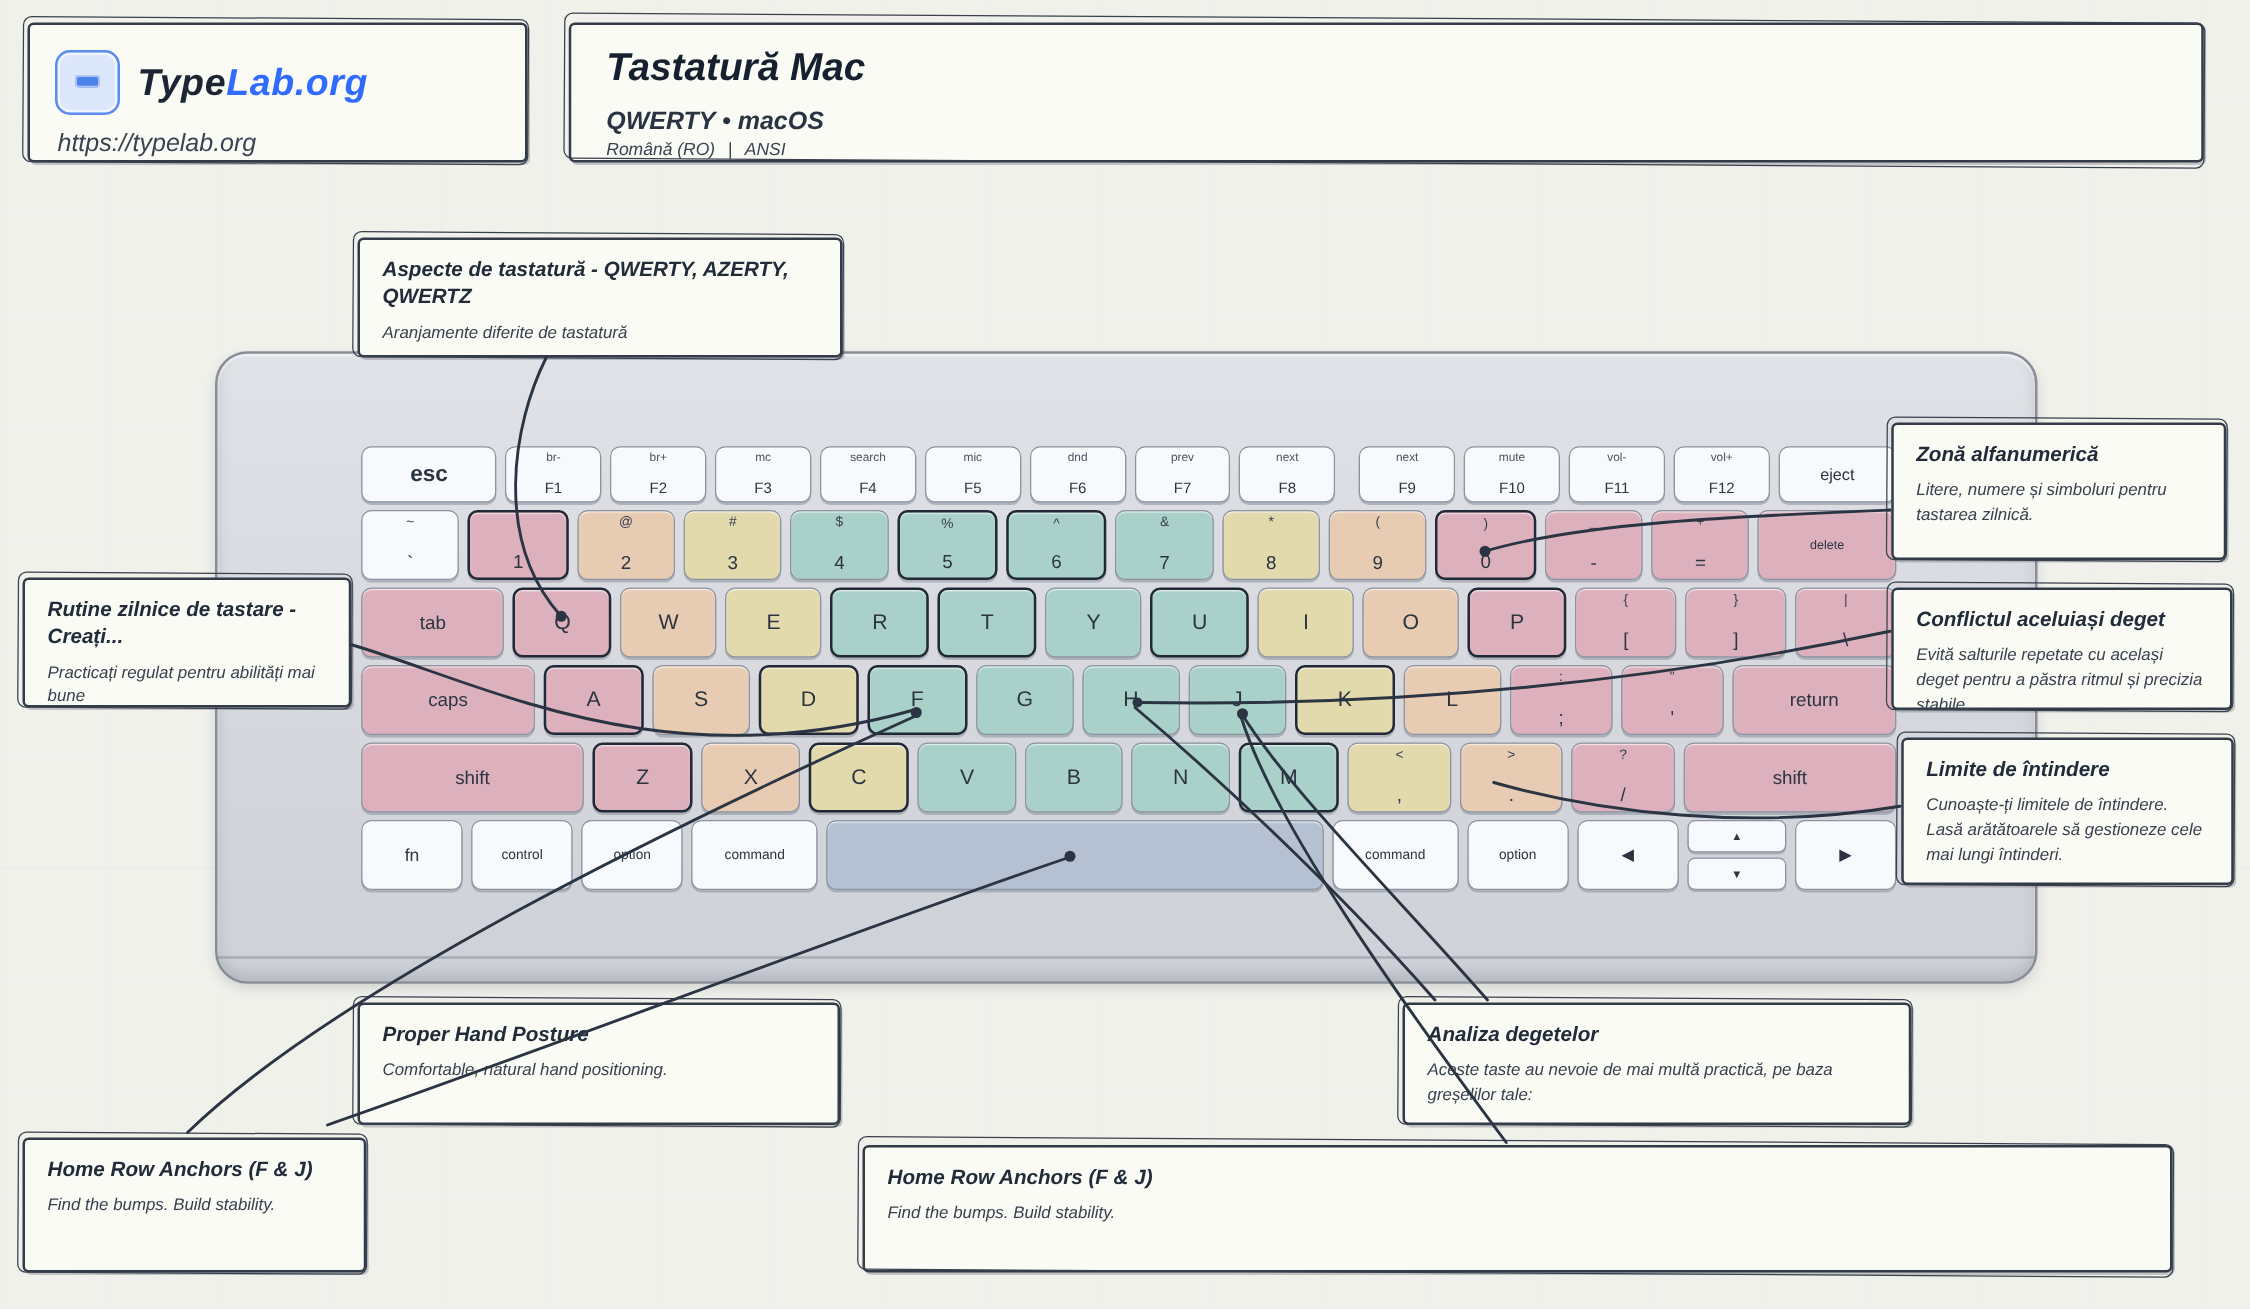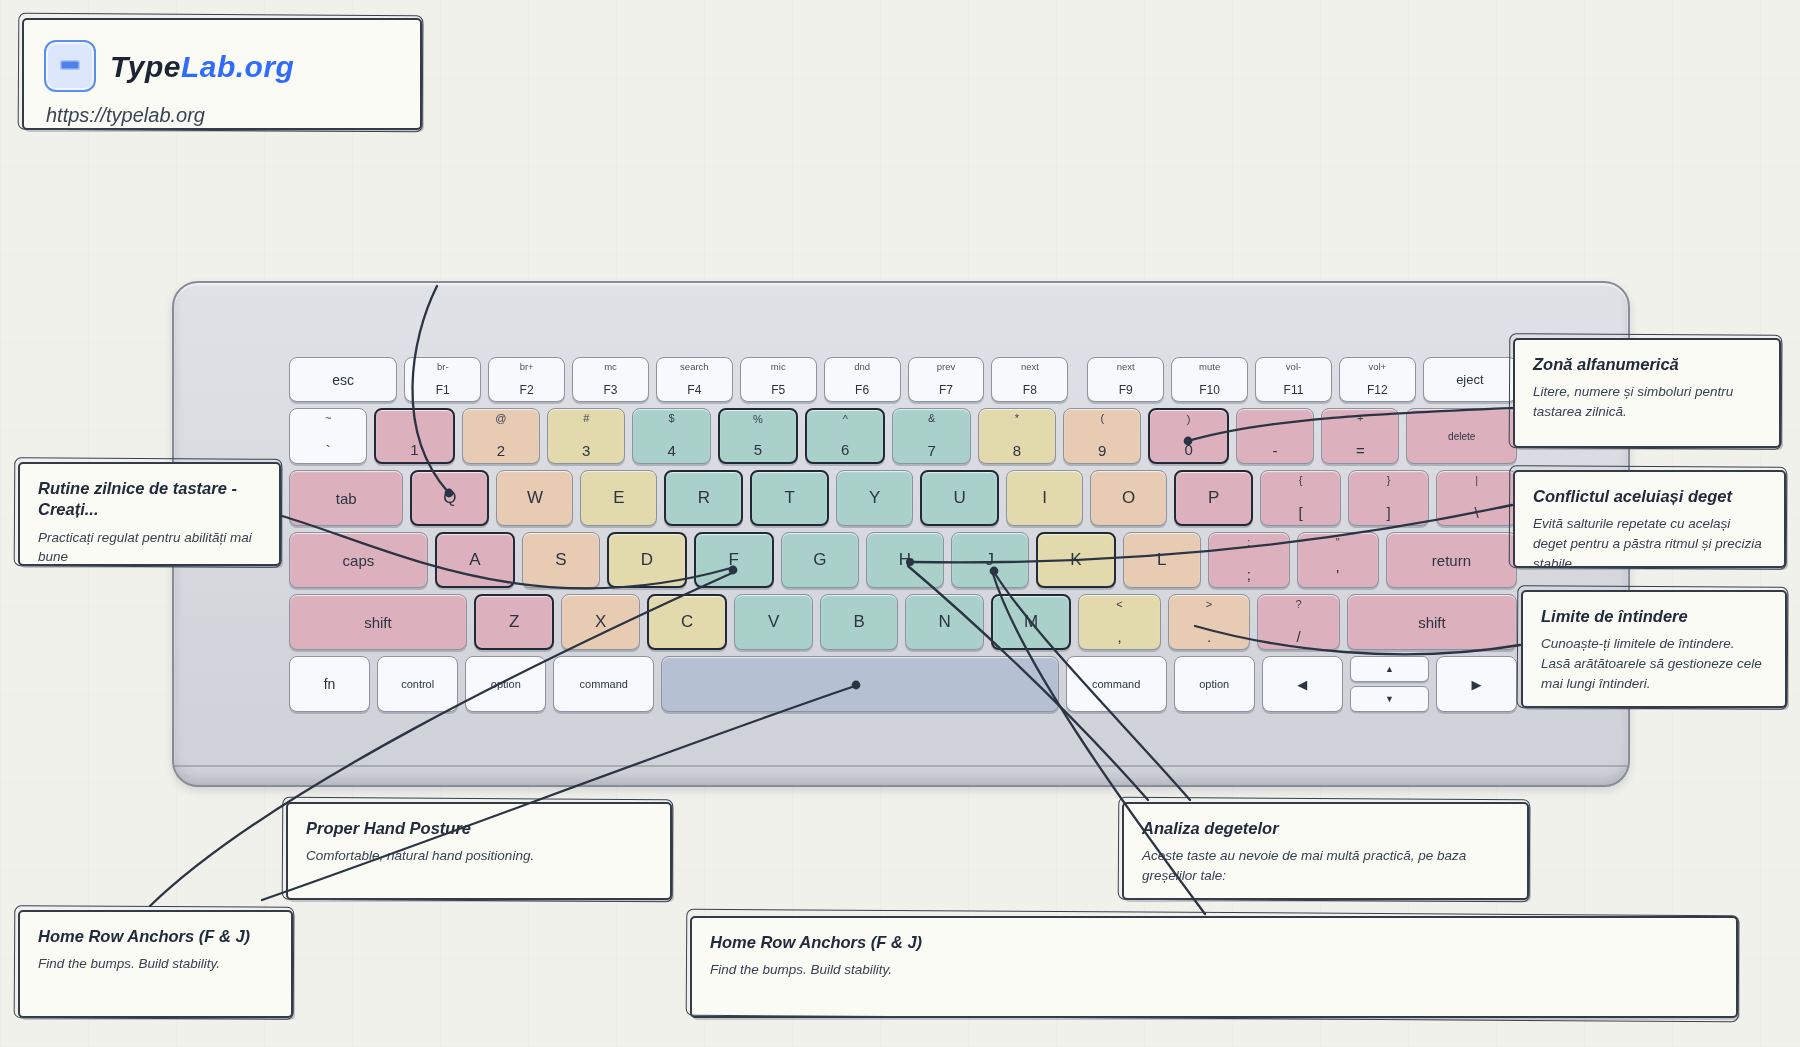--- a/index.html
+++ b/index.html
@@ -95,21 +95,21 @@
     display:flex;align-items:center;justify-content:center;
     color:#2c3440;box-sizing:border-box;
   }
   .key.hl{border:2.5px solid #212936;}
   .key.t-fkey,.key.t-char2{flex-direction:column;justify-content:space-between;padding:4px 2px 5px;}
   .key .ktop{font-size:9.5px;color:#4a5261;line-height:1;}
   .key.t-char2 .ktop{font-size:11px;color:#39414f;}
   .key .kmain{font-size:12px;line-height:1;}
   .key.t-char2 .kmain{font-size:15px;}
   .key.t-letter{font-size:17px;}
-  .key.t-esc{font-size:14px;}
+  .key.t-esc{font-size:18px;font-weight:bold;}
   .key.t-arrow{font-size:13px;}
   .keycell{flex-basis:0;min-width:0;display:flex;flex-direction:column;gap:4px;}
   .keycell .mini{
     flex:1;border:1.5px solid #8b93a0;border-radius:6px;background:#f7f9fc;
     box-shadow:0 1.5px 0 rgba(130,137,150,.5);
     display:flex;align-items:center;justify-content:center;font-size:9px;color:#2c3440;
   }
 
   
   .lines{position:absolute;left:0;top:0;z-index:50;pointer-events:none;}
@@ -320,21 +320,32 @@
   <div class="box logo-box">
     <div class="logo-icon">
         <div class="bar"></div>
       </div>
     <div class="brand hand">
       <span class="t1">Type</span><span class="t2">Lab.org</span>
     </div>
     <div class="logo-url hand">https://typelab.org</div>
   </div>
 
-
+  <div class="box title-box">
+    <div class="h-title hand">Tastatură Mac</div>
+    <div class="h-sub hand">QWERTY • macOS</div>
+    <div class="h-meta hand">
+      <span>Română (RO)</span><span class="sep">|</span><span>ANSI</span>
+    </div>
+  </div>
+
+  <div class="box c-layouts">
+    <div class="c-title hand">Aspecte de tastatură - QWERTY, AZERTY, QWERTZ</div>
+    <div class="c-body hand">Aranjamente diferite de tastatură</div>
+  </div>
 
   <div class="box c-alphanumeric">
     <div class="c-title hand">Zonă alfanumerică</div>
     <div class="c-body hand">Litere, numere și simboluri pentru tastarea zilnică.</div>
   </div>
 
   <div class="box c-routines">
     <div class="c-title hand">Rutine zilnice de tastare - Creați...</div>
     <div class="c-body hand">Practicați regulat pentru abilități mai bune</div>
   </div>

